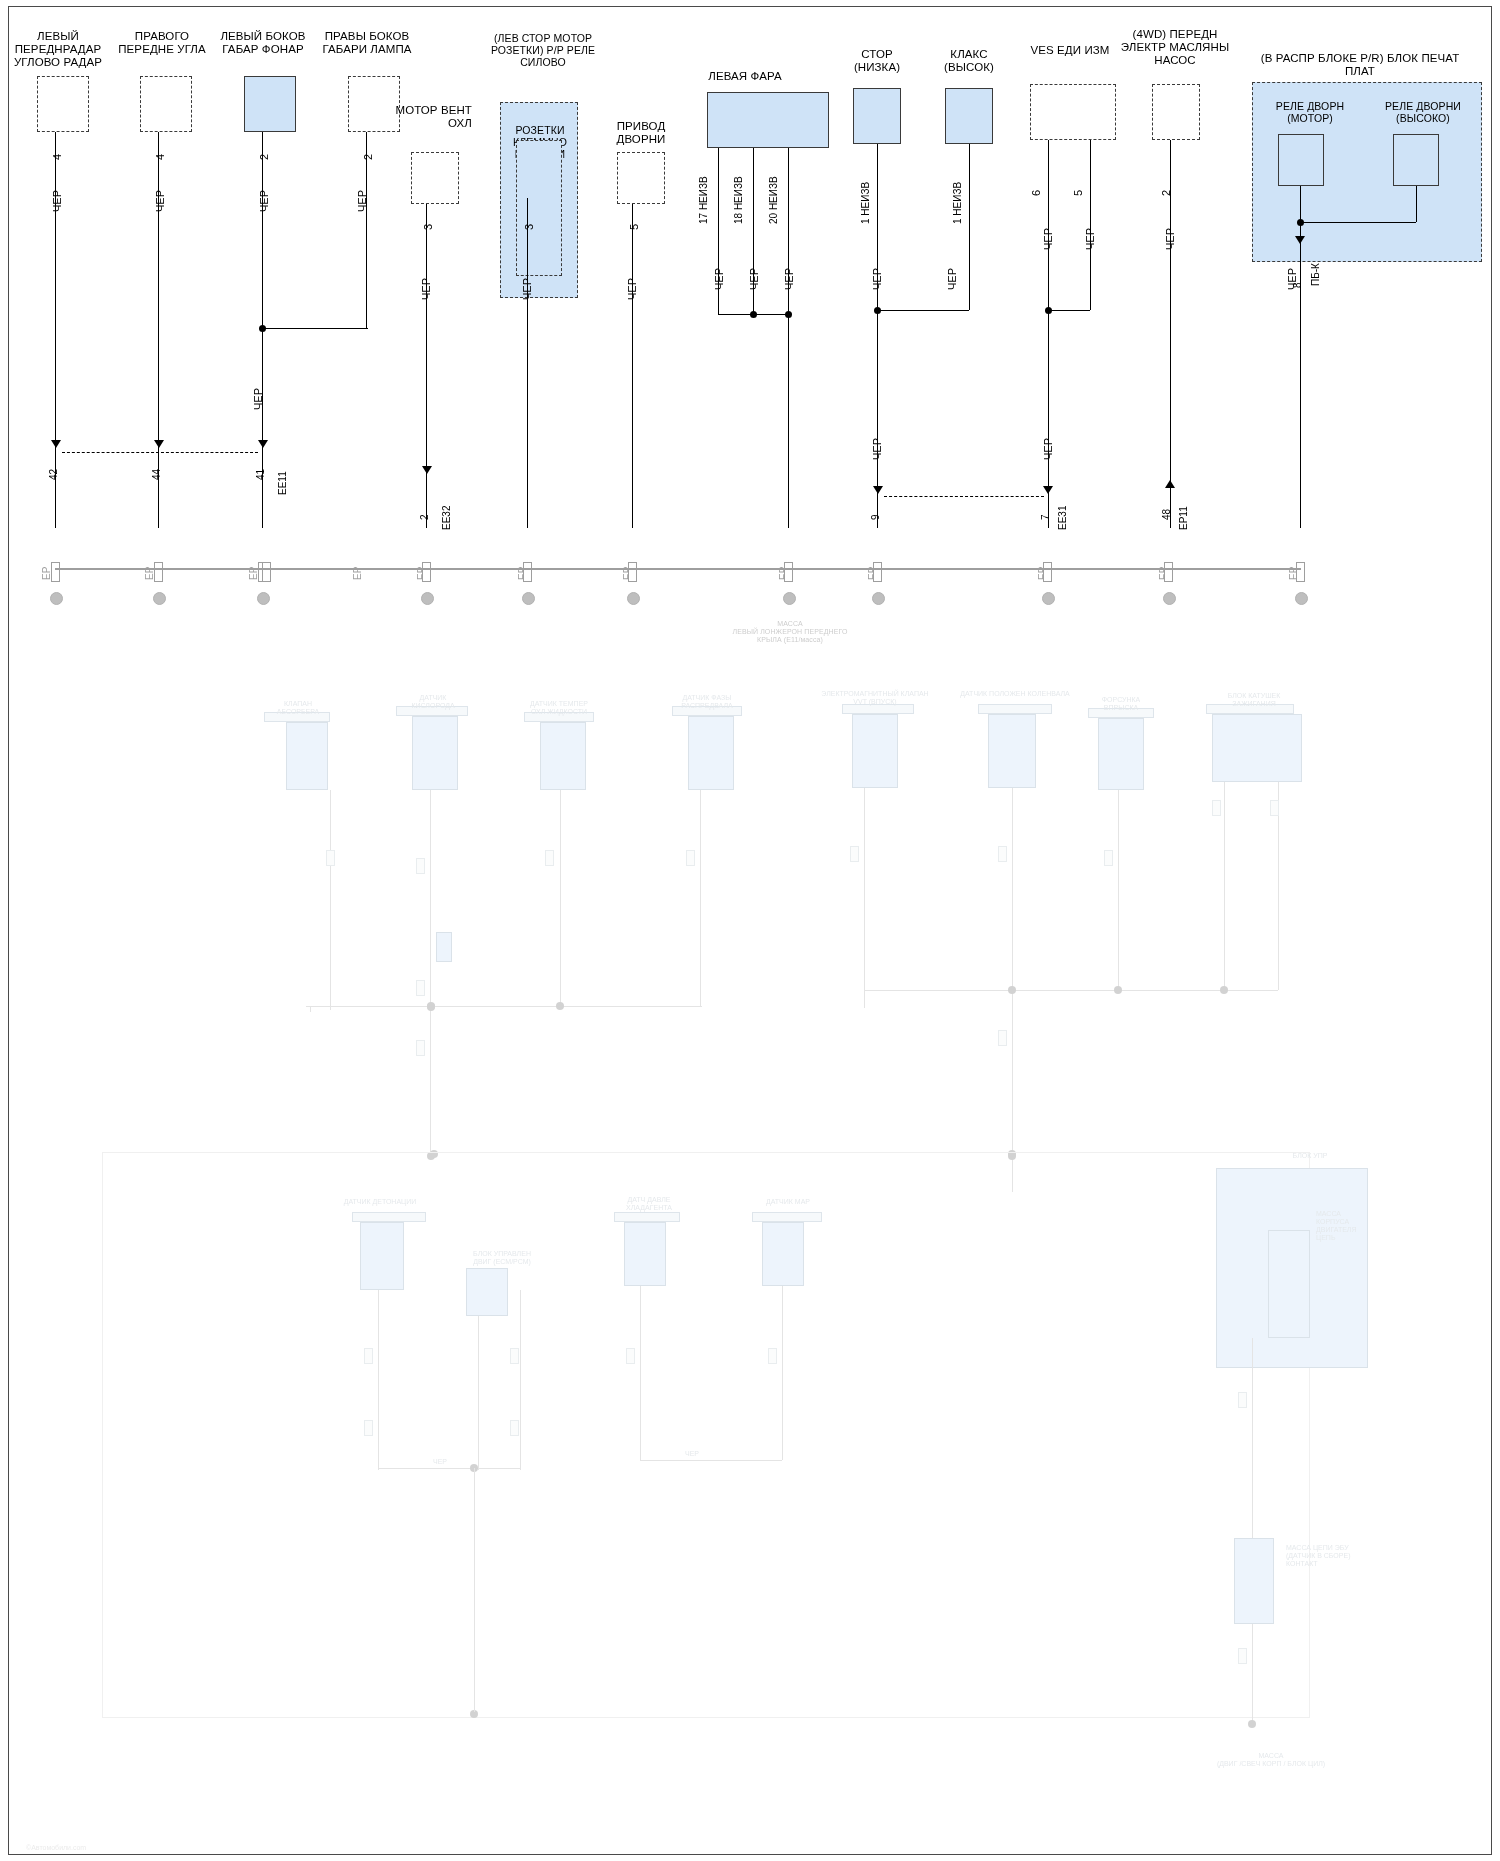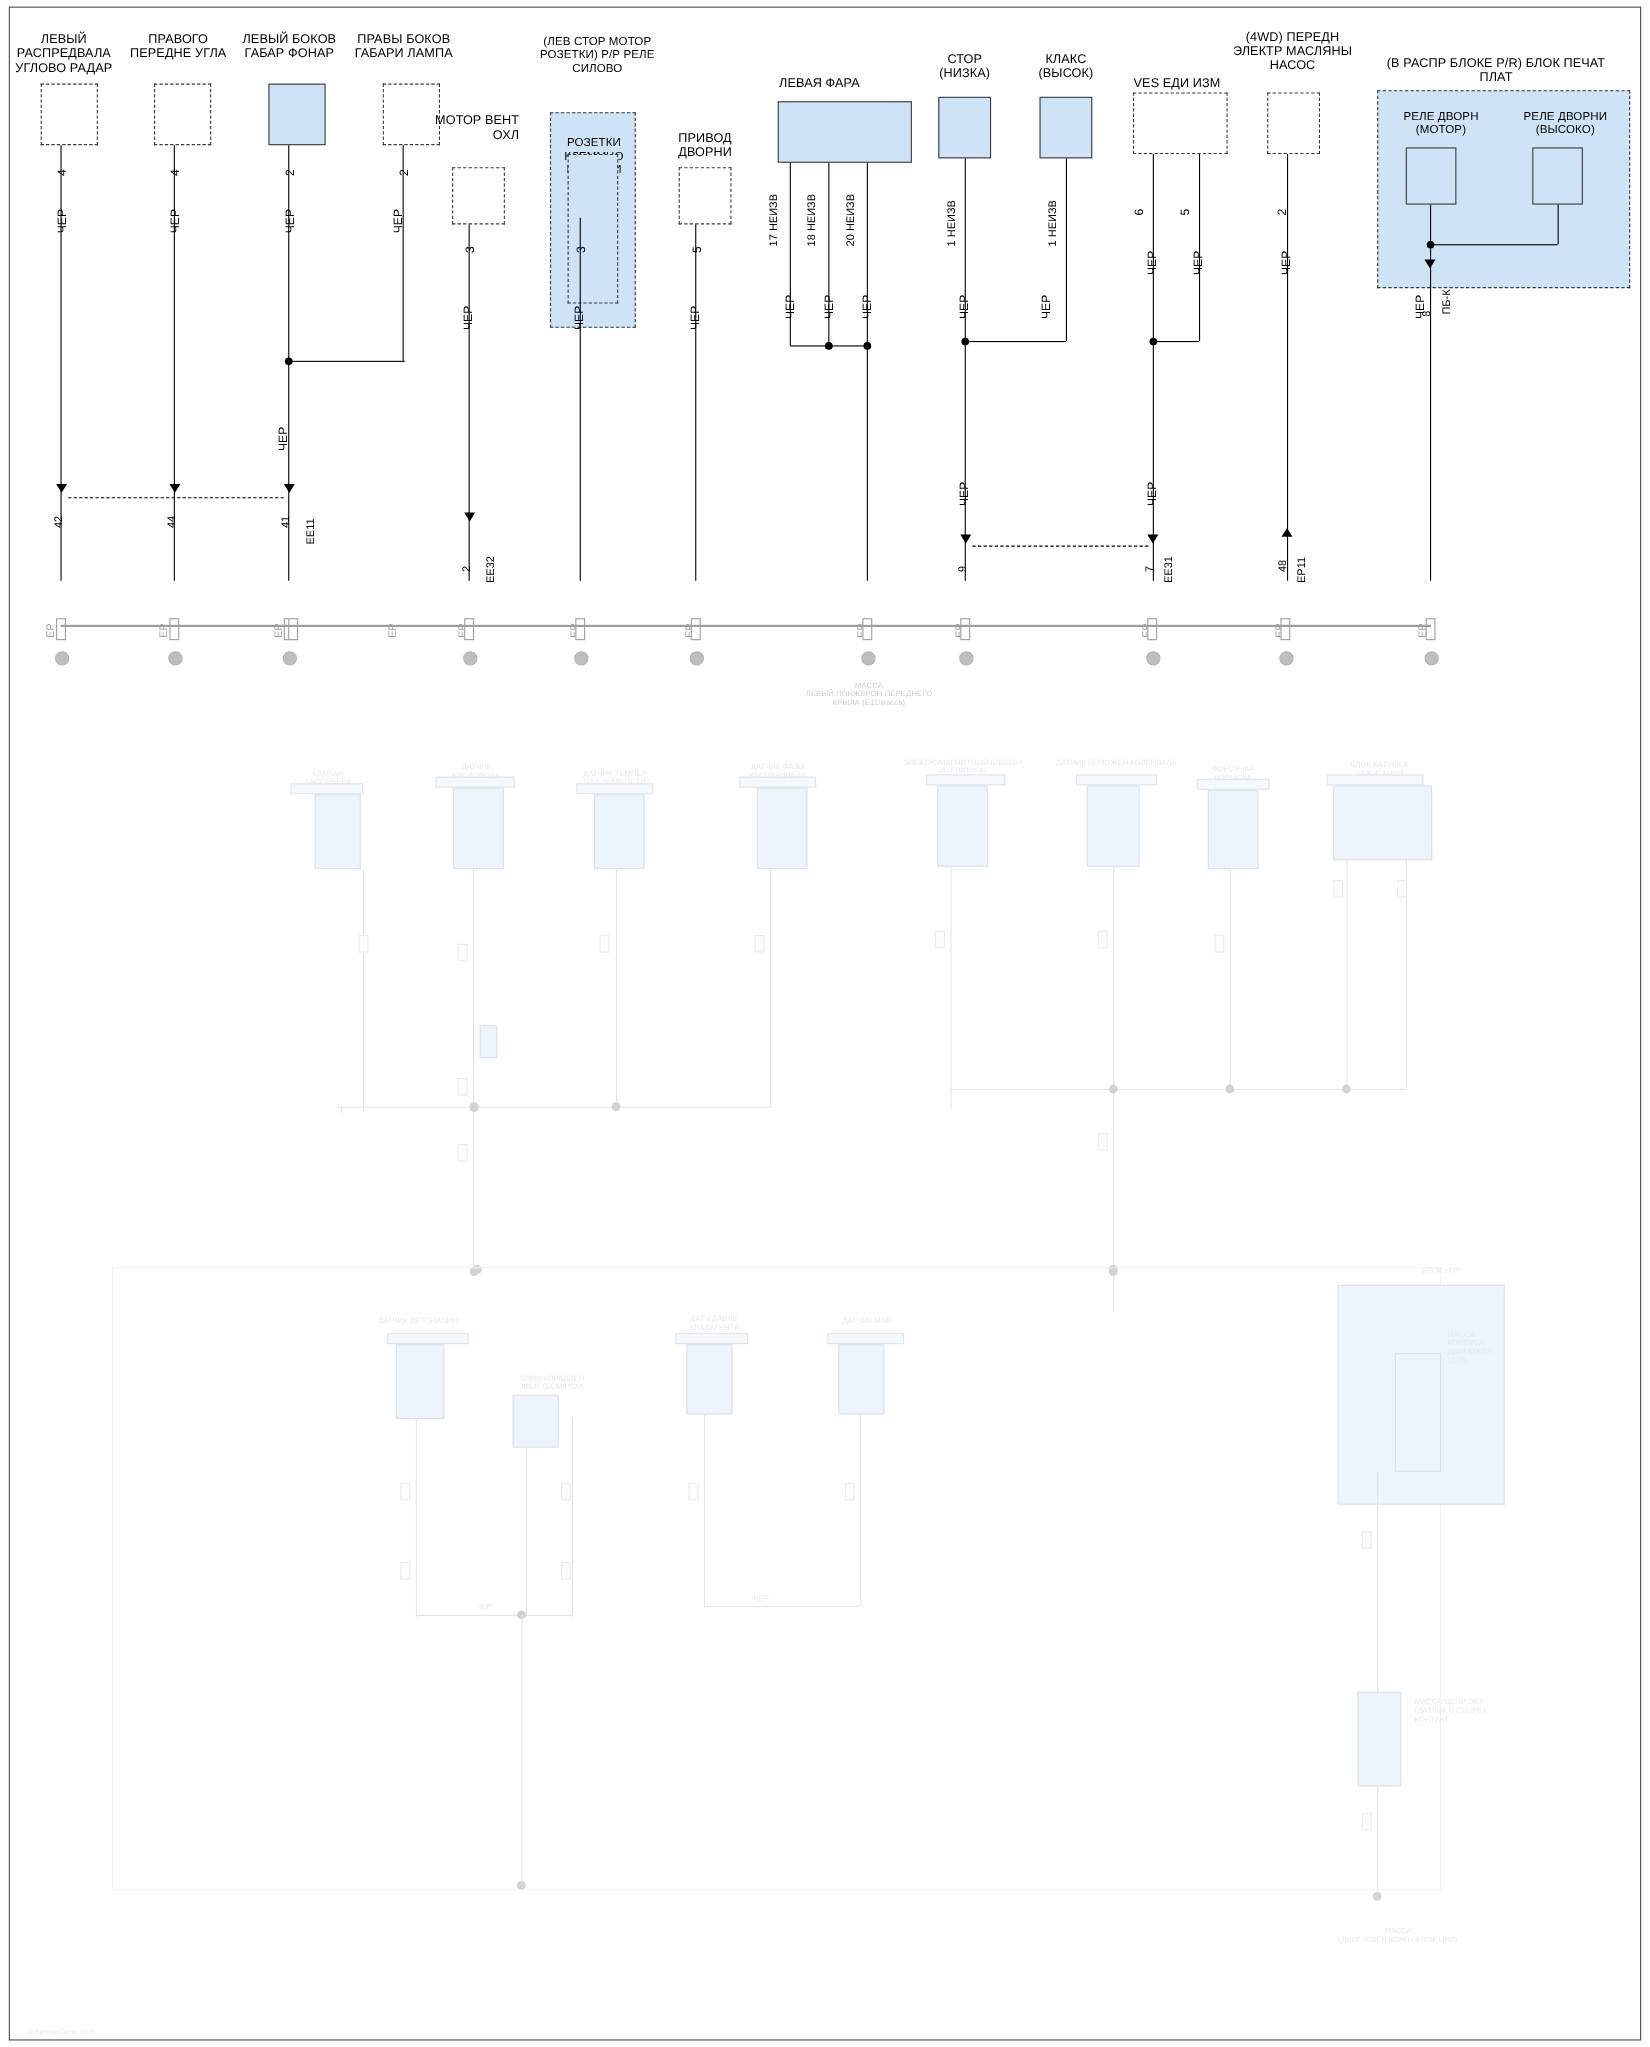--- a/index.html
+++ b/index.html
@@ -176,21 +176,21 @@
     color: #c9c9c9;
   }
 </style>
 </head>
 <body>
 
 <div id="sheet">
 
   <div class="border-frame"></div>
 
-  <div class="lbl" style="left:6px; top:30px; width:104px;">ЛЕВЫЙ РАСПРЕДВАЛА УГЛОВО РАДАР</div>
+  <div class="lbl" style="left:6px; top:30px; width:104px;">ЛЕВЫЙ ПЕРЕДНРАДАР УГЛОВО РАДАР</div>
   <div class="box dashed nofill" style="left:37px; top:76px; width:52px; height:56px;"></div>
   <div class="vline" style="left:55px; top:132px; height:26px;"></div>
   <div class="vtext" style="left:51px; top:160px;">4</div>
   <div class="vline" style="left:55px; top:158px; height:370px;"></div>
   <div class="vtext" style="left:51px; top:212px;">ЧЕР</div>
   <div class="arrow-d" style="left:51px; top:440px;"></div>
   <div class="vtext tiny" style="left:48px; top:480px;">42</div>
   <div class="vtext tiny" style="left:41px; top:580px;">ЕР</div>
   <div class="connstub" style="left:51px; top:562px;"></div>
   <div class="gnd" style="left:50px; top:592px;"></div>
@@ -299,21 +299,21 @@
   <div class="connstub" style="left:873px; top:562px;"></div>
   <div class="gnd" style="left:872px; top:592px;"></div>
 
   <div class="lbl" style="left:930px; top:48px; width:78px;">КЛАКС (ВЫСОК)</div>
   <div class="box" style="left:945px; top:88px; width:48px; height:56px;"></div>
   <div class="vtext tiny" style="left:952px; top:224px;">1 НЕИЗВ</div>
   <div class="vline" style="left:969px; top:144px; height:166px;"></div>
   <div class="vtext" style="left:946px; top:290px;">ЧЕР</div>
   <div class="hline" style="left:877px; top:310px; width:92px;"></div>
 
-  <div class="lbl" style="left:1020px; top:70px; width:100px;">VES ЕДИ ИЗМ</div>
+  <div class="lbl" style="left:1020px; top:44px; width:100px;">VES ЕДИ ИЗМ</div>
   <div class="box dashed nofill" style="left:1030px; top:84px; width:86px; height:56px;"></div>
   <div class="vtext" style="left:1030px; top:196px;">6</div>
   <div class="vline" style="left:1048px; top:140px; height:170px;"></div>
   <div class="vtext" style="left:1042px; top:250px;">ЧЕР</div>
   <div class="vtext" style="left:1072px; top:196px;">5</div>
   <div class="vline" style="left:1090px; top:140px; height:170px;"></div>
   <div class="vtext" style="left:1084px; top:250px;">ЧЕР</div>
   <div class="hline" style="left:1048px; top:310px; width:42px;"></div>
   <div class="dot" style="left:1045px; top:307px;"></div>
   <div class="vline" style="left:1048px; top:310px; height:218px;"></div>

